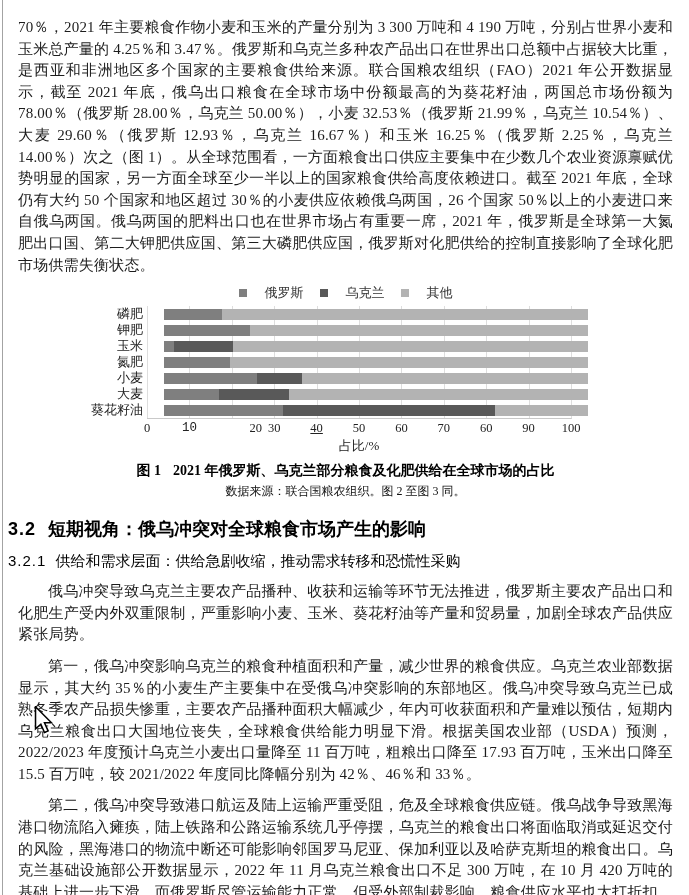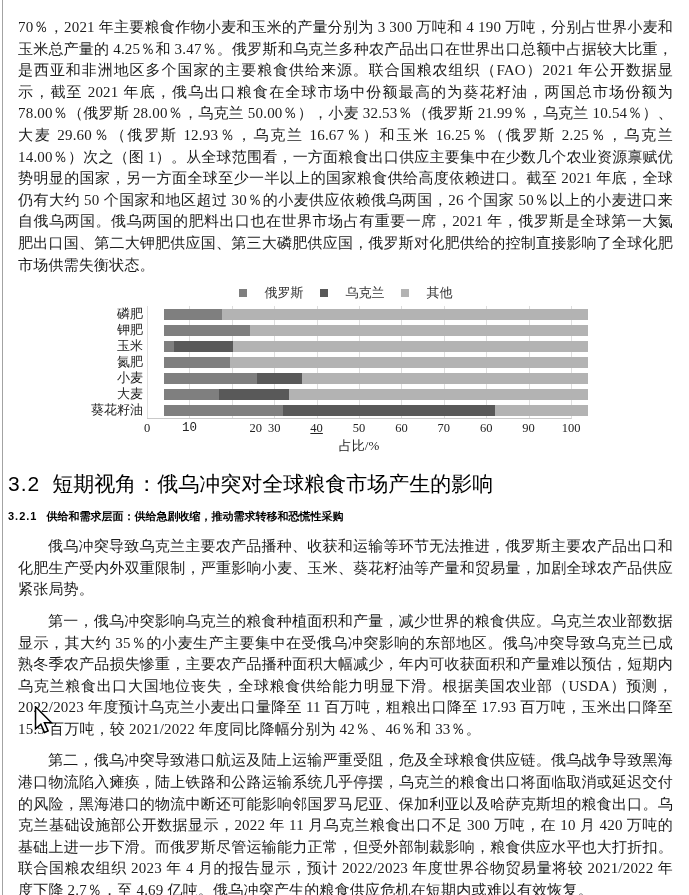--- a/index.html
+++ b/index.html
@@ -36,26 +36,26 @@
   .xticks-row{position:relative;margin-left:139px;width:424px;height:15px;margin-top:3px;}
   .xtick{position:absolute;transform:translateX(-50%);font-size:12.5px;color:#222;top:0;}
   .chart-xlabel{margin-left:139px;width:424px;text-align:center;font-size:13px;color:#222;margin-top:1px;}
   figcaption{text-align:center;}
   .cap{margin-top:7px;font-size:14px;font-weight:bold;color:#000;}
   .cap .fig-label{margin-right:12px;}
   .src{margin-top:3px;font-size:12px;color:#111;}
   
   h2.sec{
     margin:17px 0 0 0;font-family:"Liberation Sans","DejaVu Sans",sans-serif;
-    font-size:21px;font-weight:normal;color:#000;line-height:24px;
+    font-size:18px;font-weight:bold;color:#000;line-height:24px;
   }
   h2.sec .num{margin-right:12px;letter-spacing:1px;}
   h3.subsec{
     margin:10px 0 3px 0;font-family:"Liberation Sans","DejaVu Sans",sans-serif;
-    font-size:11px;font-weight:bold;color:#000;line-height:20px;
+    font-size:15px;font-weight:normal;color:#000;line-height:20px;
   }
   h3.subsec .num{margin-right:9px;letter-spacing:1px;}
   
   .cursor{position:absolute;left:34px;top:706px;z-index:5;}
 </style>
 </head>
 <body>
 
 <div class="left-rule"></div>
 
@@ -148,20 +148,26 @@
           <span class="xtick" style="left: 40%; text-decoration: underline;">40</span>
           <span class="xtick" style="left: 50%;">50</span>
           <span class="xtick" style="left: 60%;">60</span>
           <span class="xtick" style="left: 70%;">70</span>
           <span class="xtick" style="left: 80%;">60</span>
           <span class="xtick" style="left: 90%;">90</span>
           <span class="xtick" style="left: 100%;">100</span>
         </div>
       <div class="chart-xlabel">占比/%</div>
     </div>
+    <figcaption>
+      <div class="cap">
+        <span class="fig-label">图 1</span><span>2021 年俄罗斯、乌克兰部分粮食及化肥供给在全球市场的占比</span>
+      </div>
+      <div class="src">数据来源：联合国粮农组织。图 2 至图 3 同。</div>
+    </figcaption>
   </figure>
 
   <h2 class="sec">
     <span class="num">3.2</span><span>短期视角：俄乌冲突对全球粮食市场产生的影响</span>
   </h2>
 
   <h3 class="subsec">
     <span class="num">3.2.1</span><span>供给和需求层面：供给急剧收缩，推动需求转移和恐慌性采购</span>
   </h3>
 

